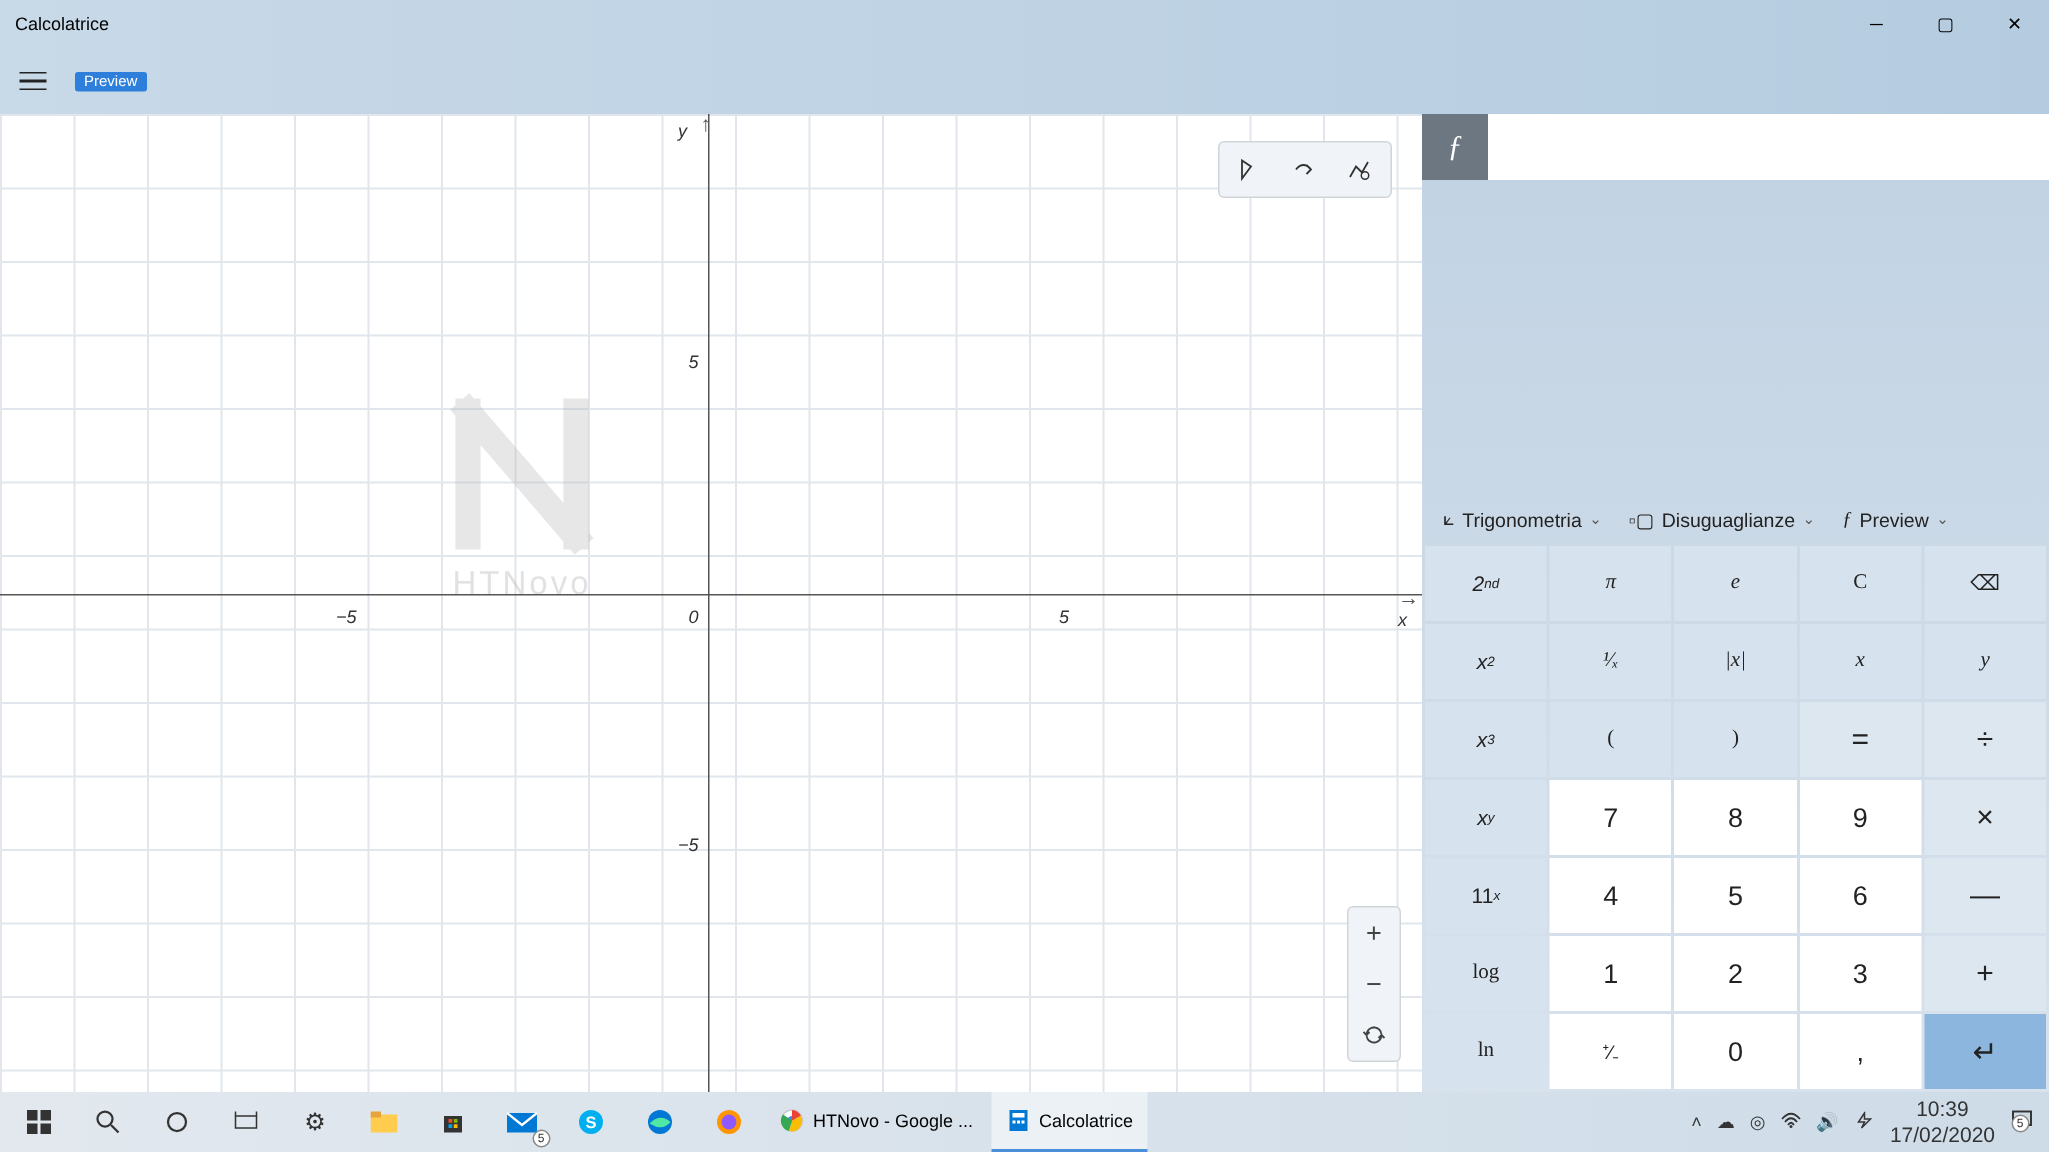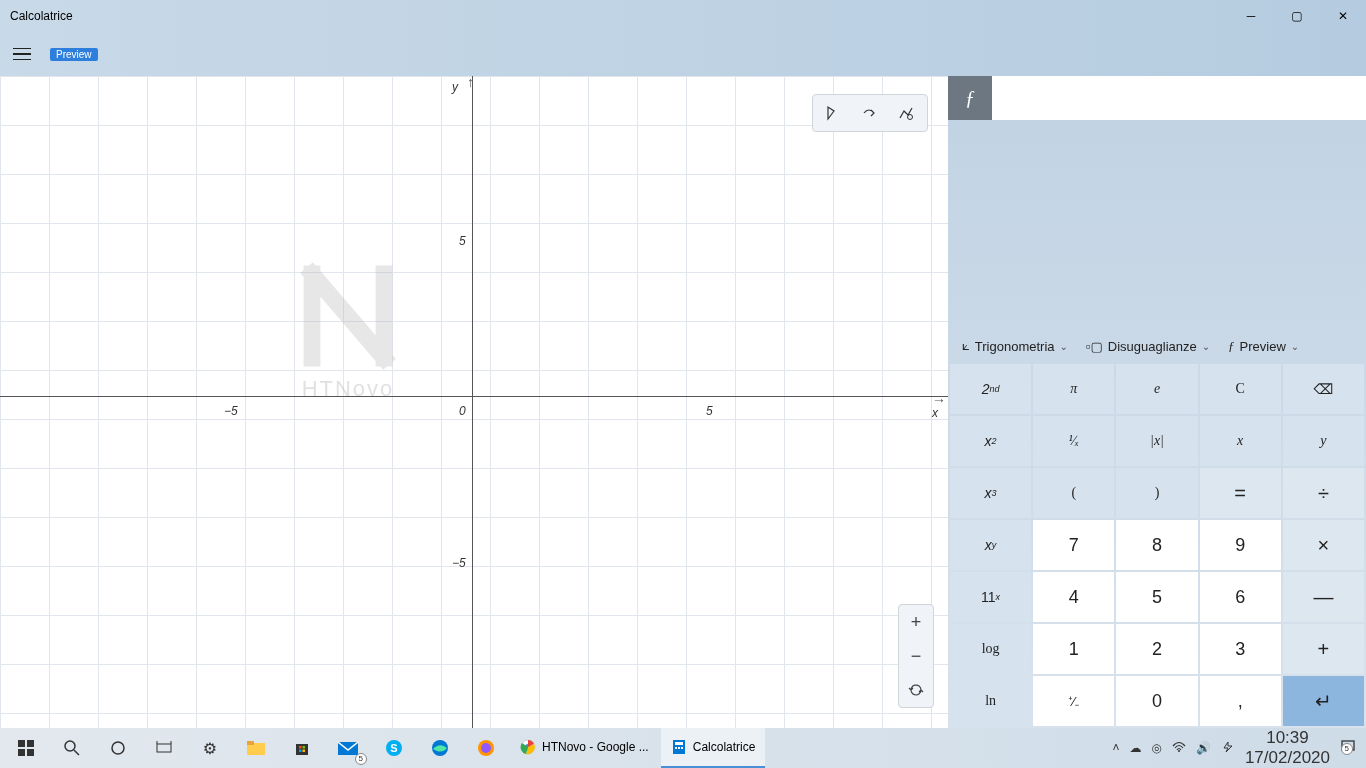--- a/index.html
+++ b/index.html
@@ -69,21 +69,21 @@
 .key.enter { background: #8db6df; font-size: 20px; }
 .key sup { font-size: 9px; vertical-align: super; line-height: 0; }
 
 
 .taskbar { position: absolute; bottom: 0; left: 0; right: 0; height: 40px; background: linear-gradient(to right, #e2e8ee, #cedce8); display: flex; align-items: center; padding: 0 4px; gap: 2px; }
 .tb-btn { width: 44px; height: 40px; display: flex; align-items: center; justify-content: center; cursor: pointer; font-size: 16px; color: #333; }
 .tb-app { padding: 0 10px; height: 40px; display: flex; align-items: center; gap: 6px; font-size: 12px; border-bottom: 2px solid transparent; cursor: pointer; }
 .tb-app.active { background: rgba(255,255,255,0.5); border-bottom-color: #4a90d9; }
 .tb-spacer { flex: 1; }
 .tb-tray { display: flex; align-items: center; gap: 10px; font-size: 12px; color: #333; padding-right: 6px; }
-.tb-clock { text-align: center; font-size: 17px; line-height: 1.2; }
+.tb-clock { text-align: center; font-size: 14px; line-height: 1.2; }
 .badge-num { position: absolute; bottom: 3px; right: 3px; background: #fff; border: 1px solid #888; border-radius: 7px; font-size: 8px; padding: 0 3px; line-height: 10px; }
 .tb-icon-wrap { position: relative; }
 </style>
 </head>
 <body>
 
 <div class="titlebar">
   <span class="titlebar-title">Calcolatrice</span>
   <div class="titlebar-controls">
     <div class="titlebar-btn">─</div>

